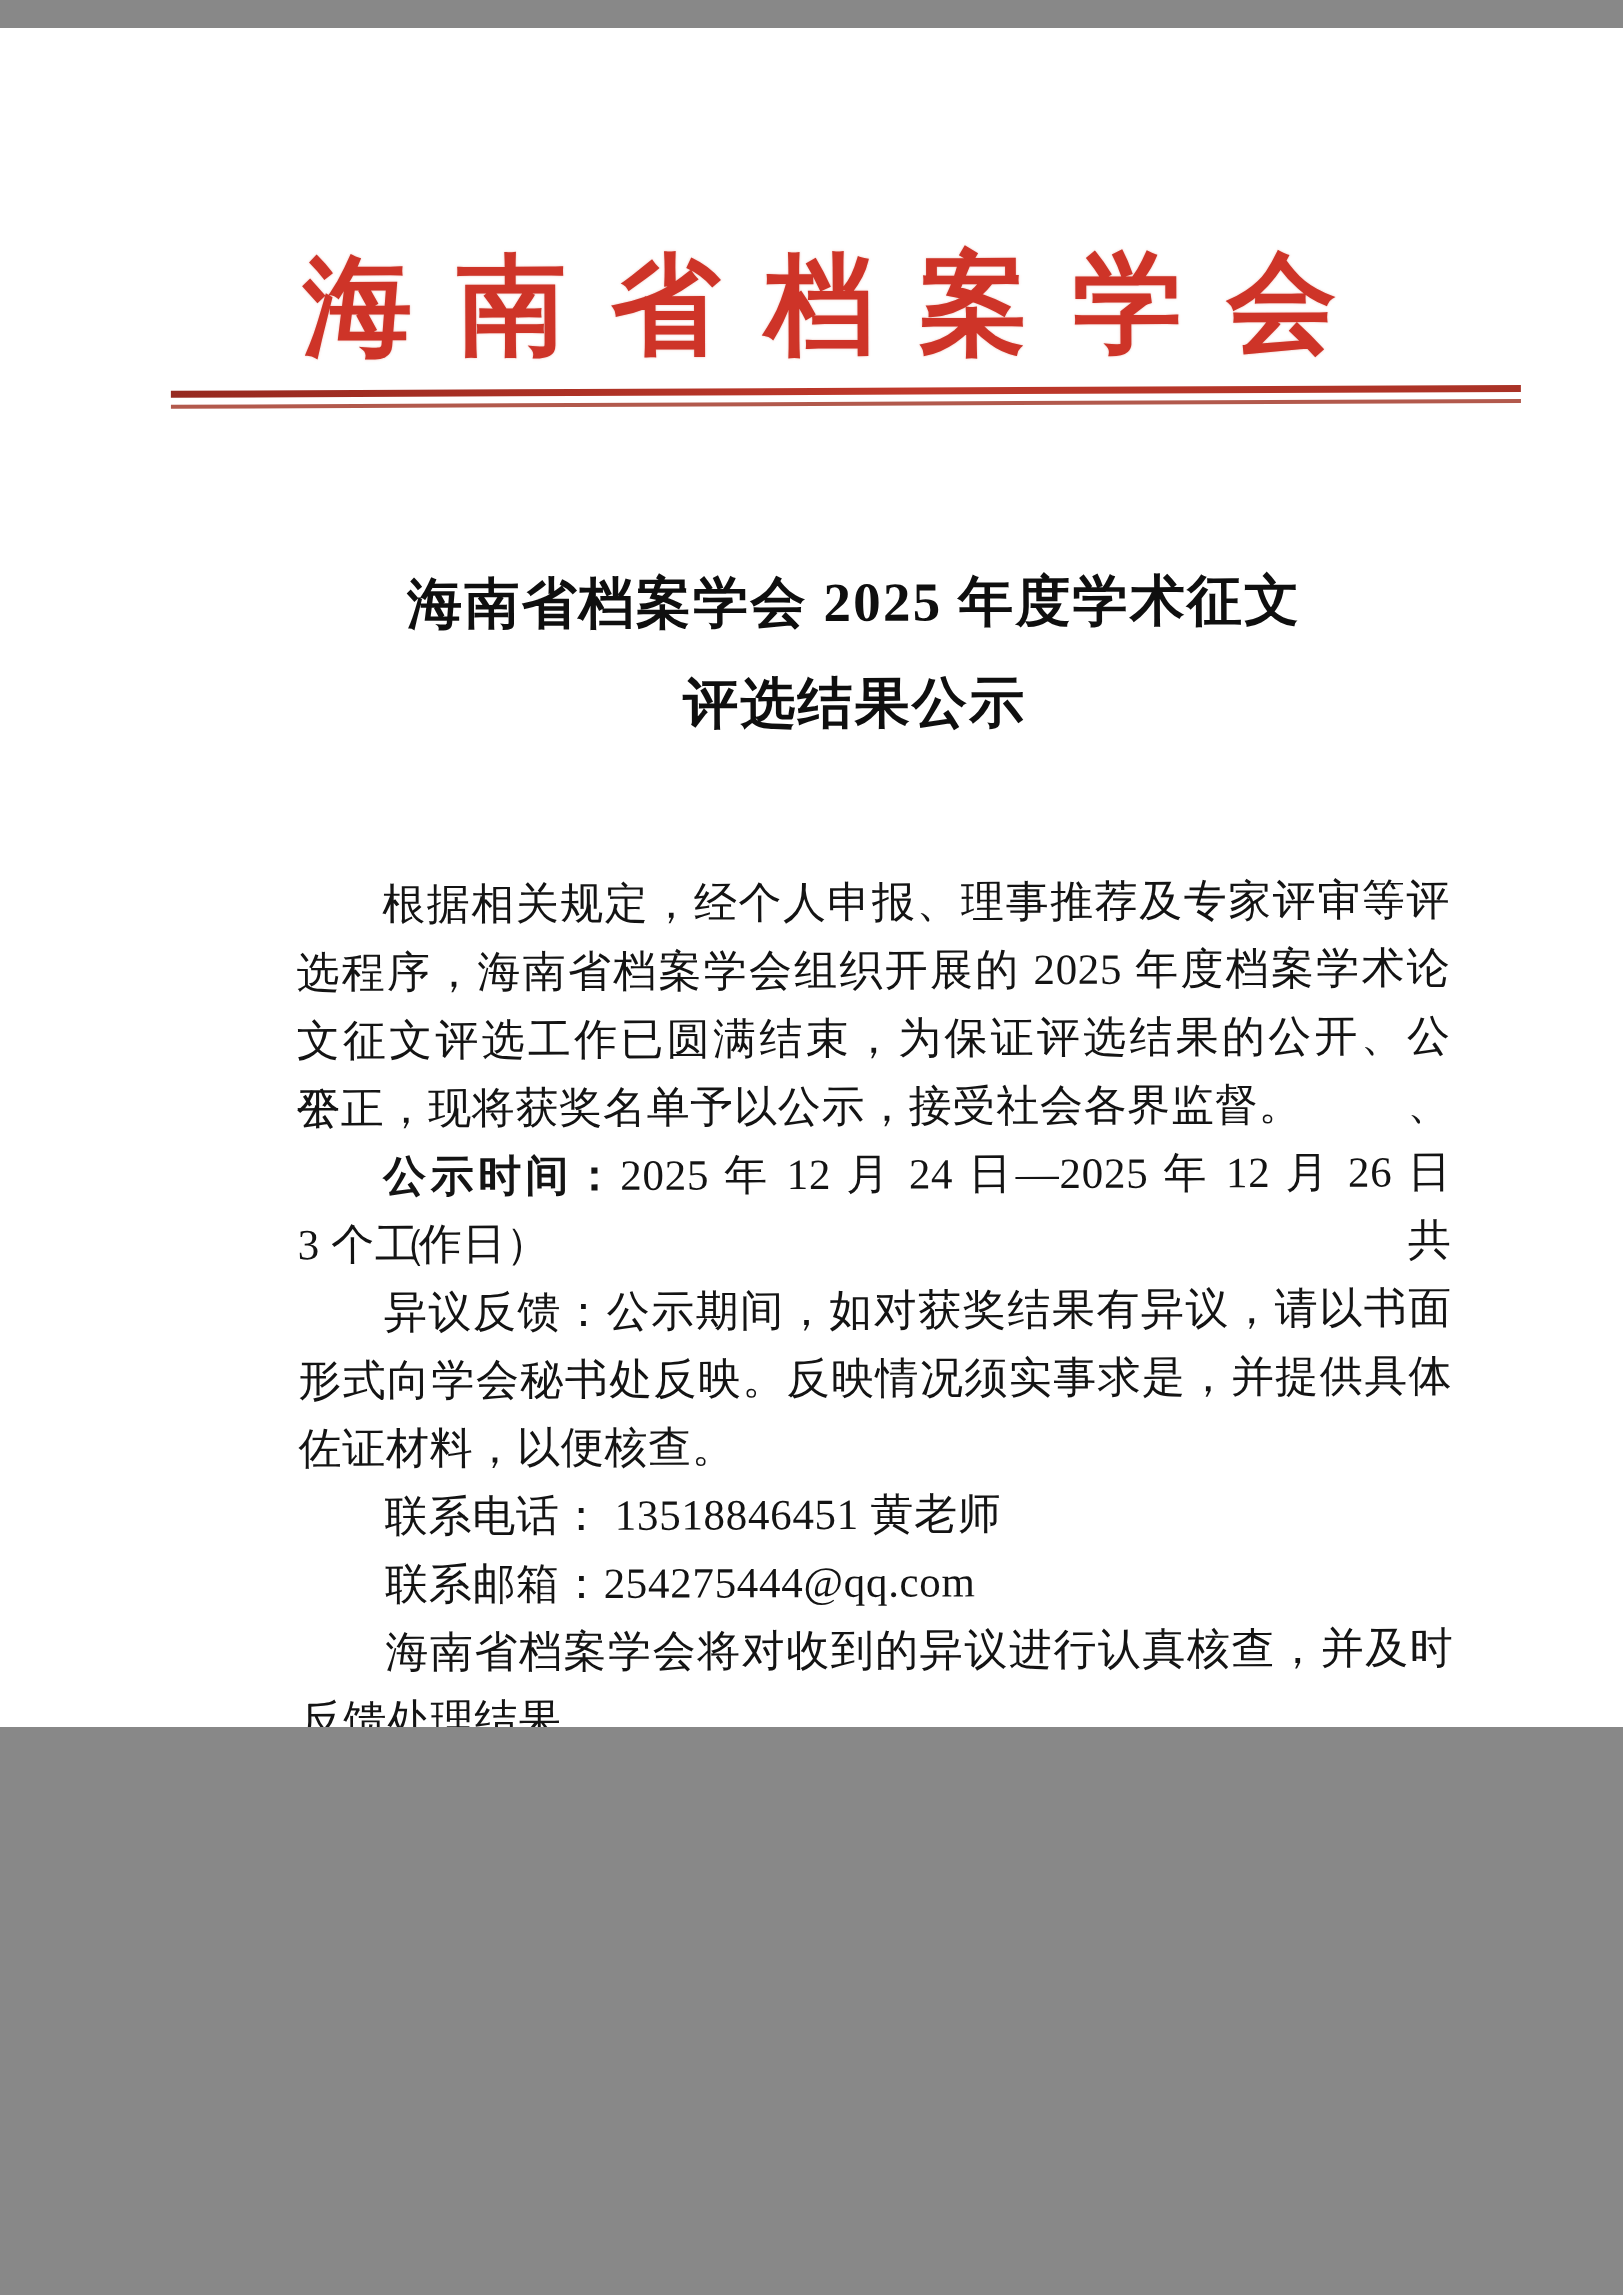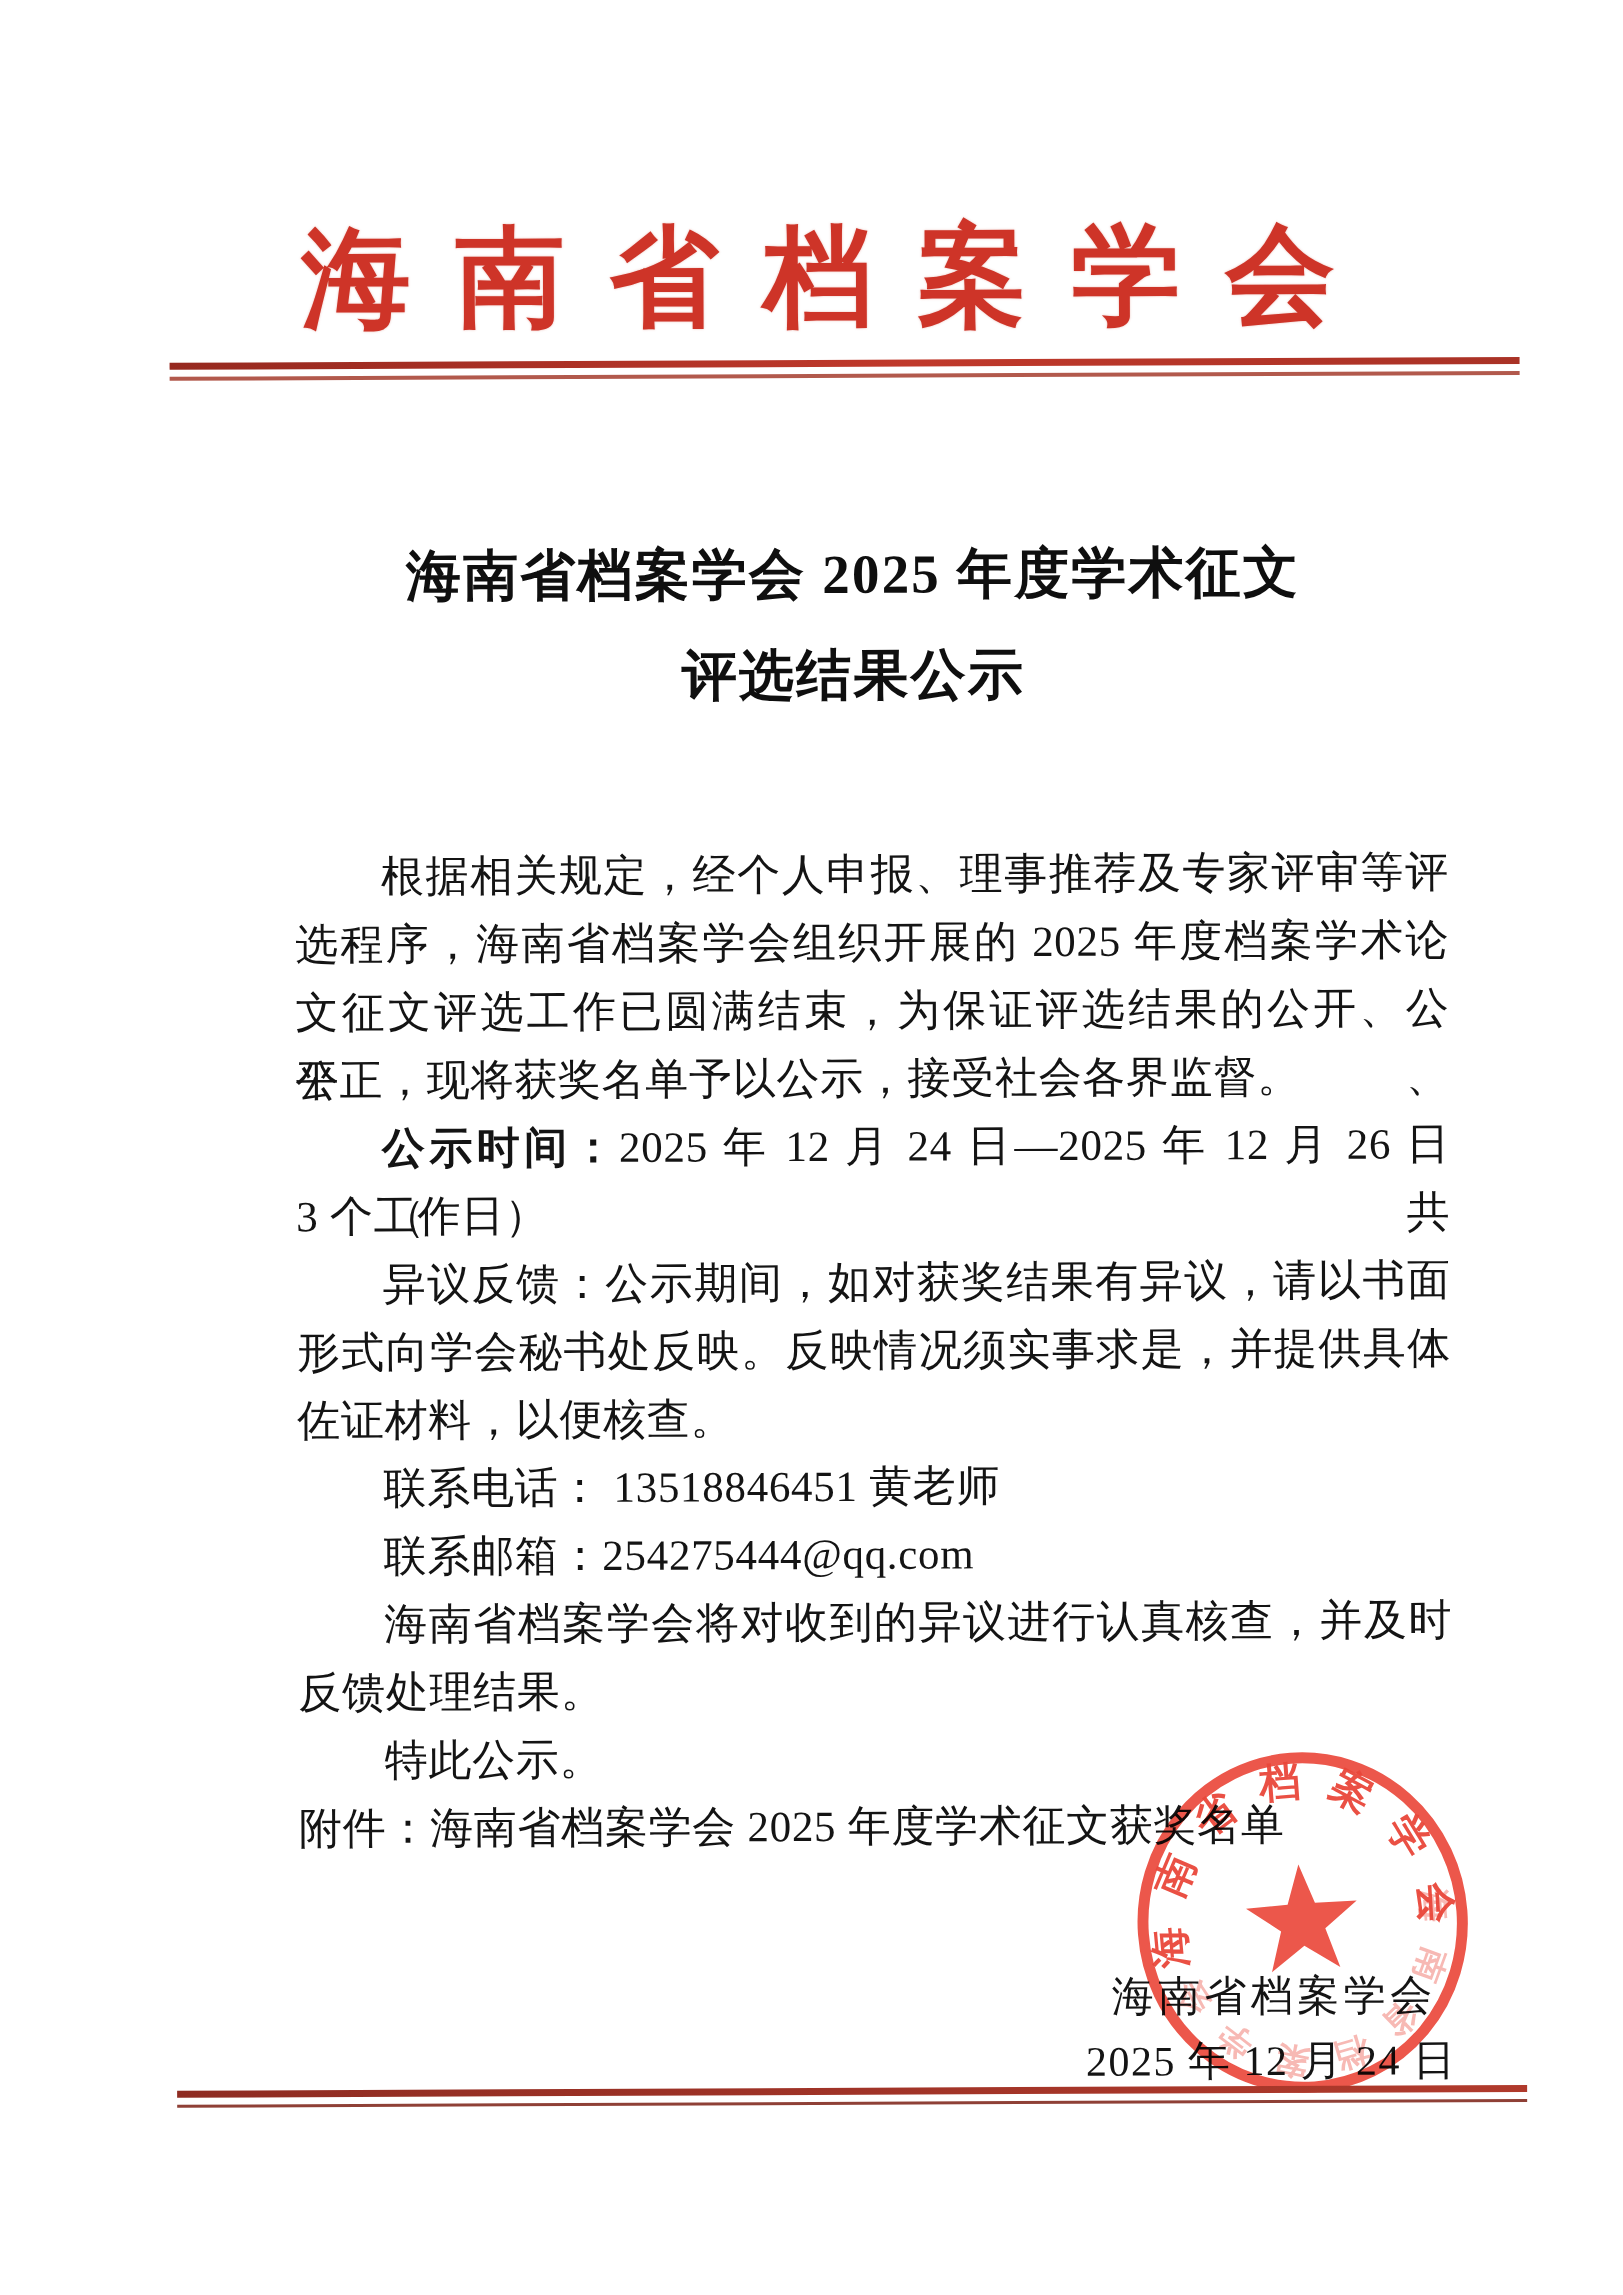--- a/index.html
+++ b/index.html
@@ -1,21 +1,22 @@
 <!DOCTYPE html>
 <html style="font-size:11.7px"><head>
 <meta charset="utf-8">
 <style>
   html,body{margin:0;padding:0;background:#888;}
   .sheet{
     position:relative;
-    width:1623px;height:2295px;
+    width:1623px;height:1699px;
     background:#ffffff;
     overflow:hidden;
     font-family:"Liberation Serif","DejaVu Serif",serif;
+    margin-top:28px;
   }
   .sheet-inner{
     position:absolute;inset:0;
     transform:rotate(-0.25deg);
     transform-origin:50% 50%;
   }
   
   .letterhead{
     position:absolute;left:0;top:216px;width:1623px;
     box-sizing:border-box;padding-left:66px;

